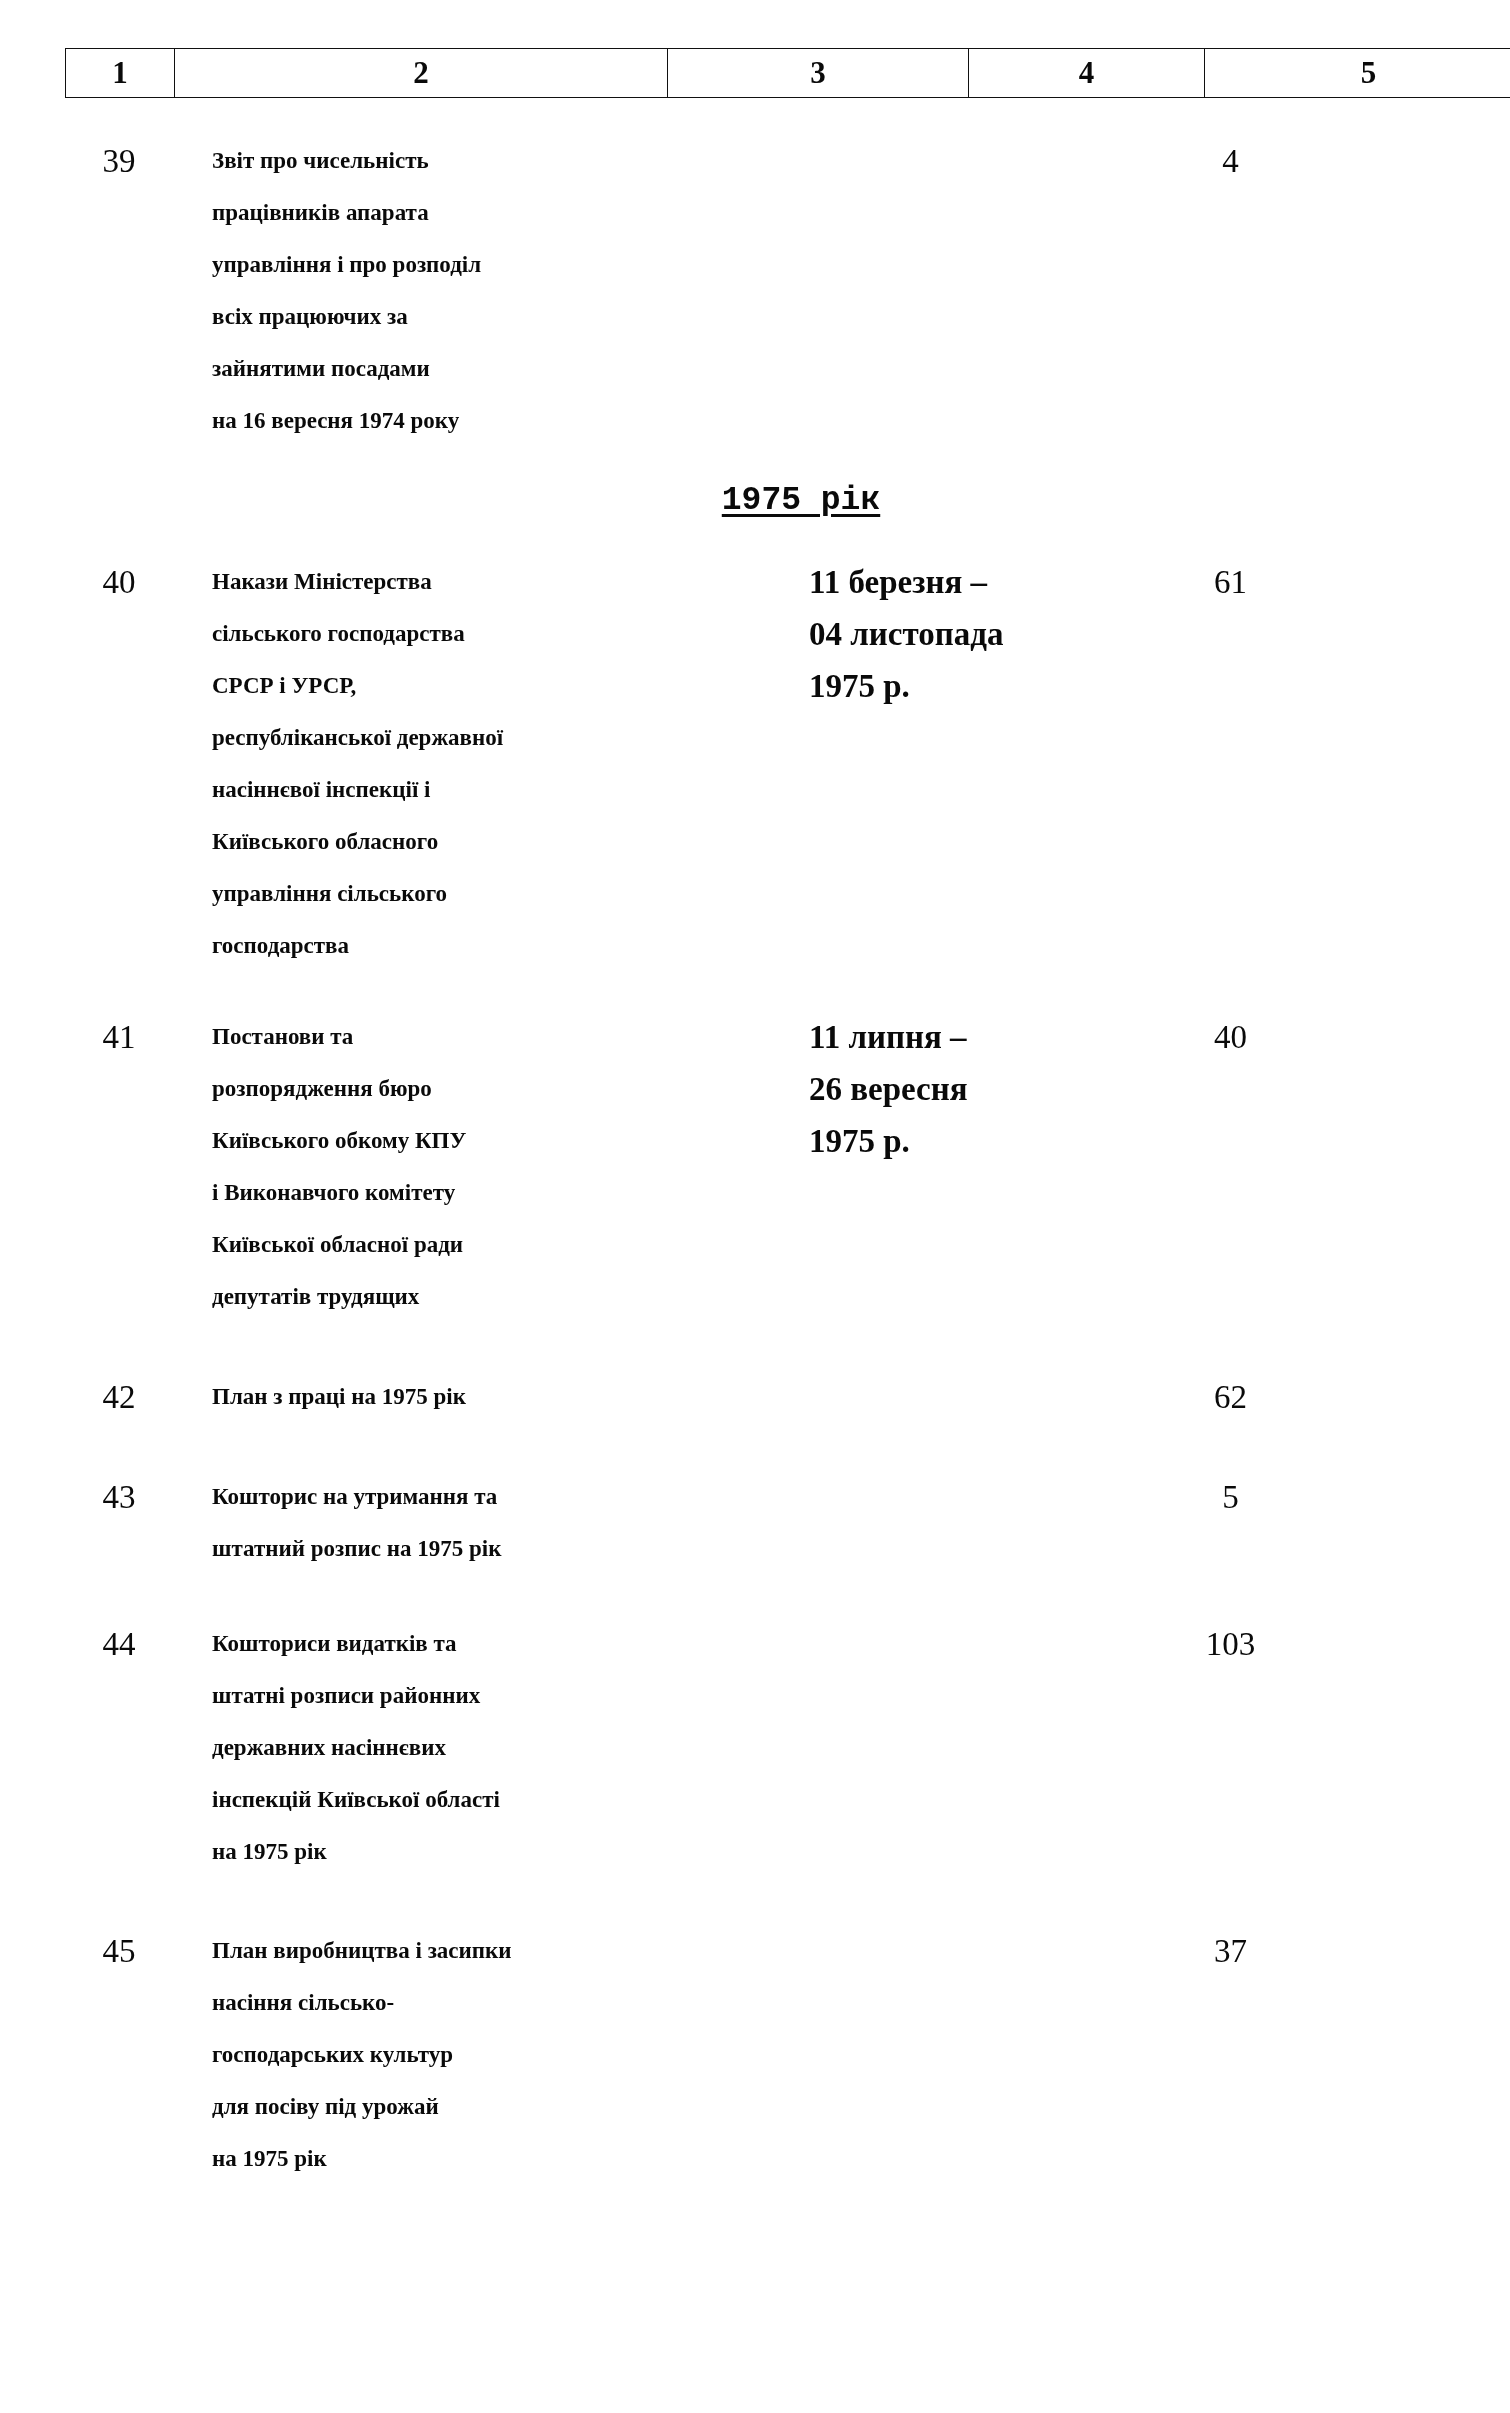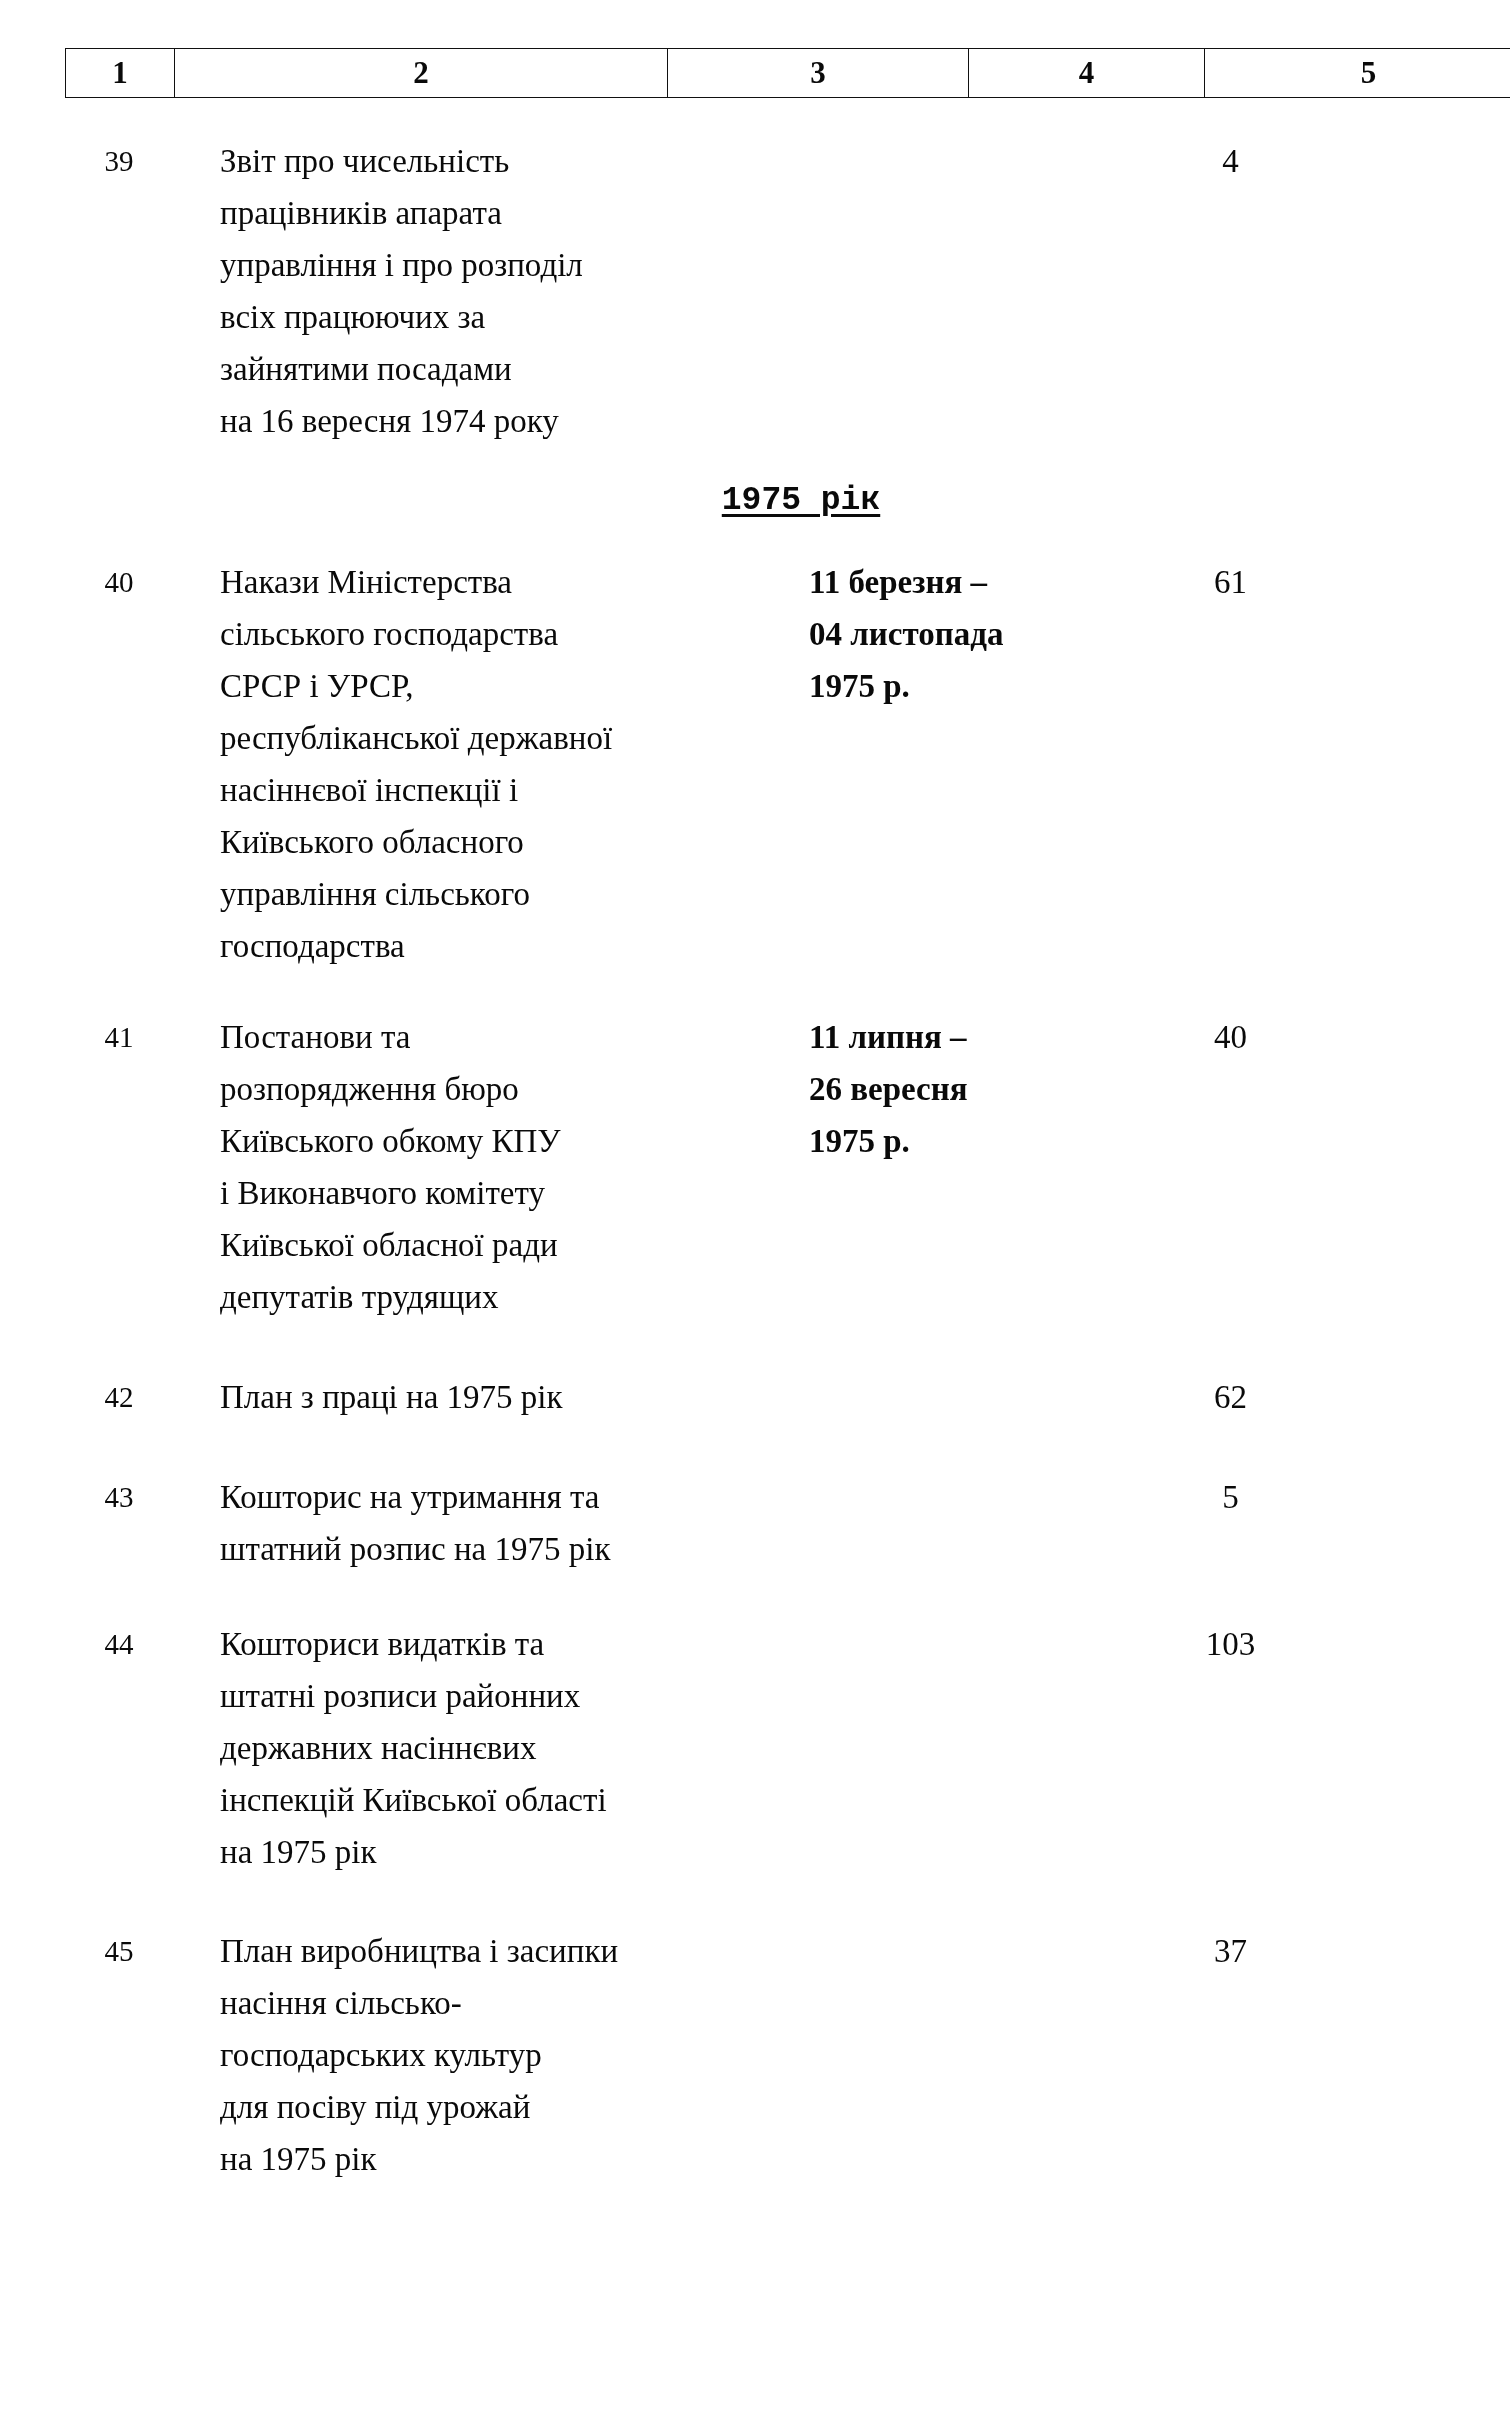--- a/index.html
+++ b/index.html
@@ -54,30 +54,31 @@
   }
   .row {
     position: relative;
     width: 1510px;
   }
   .cell-num {
     position: absolute;
     left: 65px;
     width: 108px;
     text-align: center;
-    font-size: 29px;
+    font-size: 33px;
     line-height: 52px;
     white-space: nowrap;
   }
   .cell-desc {
     position: absolute;
-    left: 220px;
+    left: 212px;
     width: 569px;
-    font-size: 33px;
-    line-height: 52px;
+    font-size: 23px;
+    line-height: 52px;
+    font-weight: bold;
   }
   .cell-desc .ln { display: block; white-space: nowrap; }
   .cell-date {
     position: absolute;
     left: 809px;
     width: 292px;
     font-size: 33px;
     line-height: 52px;
     font-weight: bold;
   }

